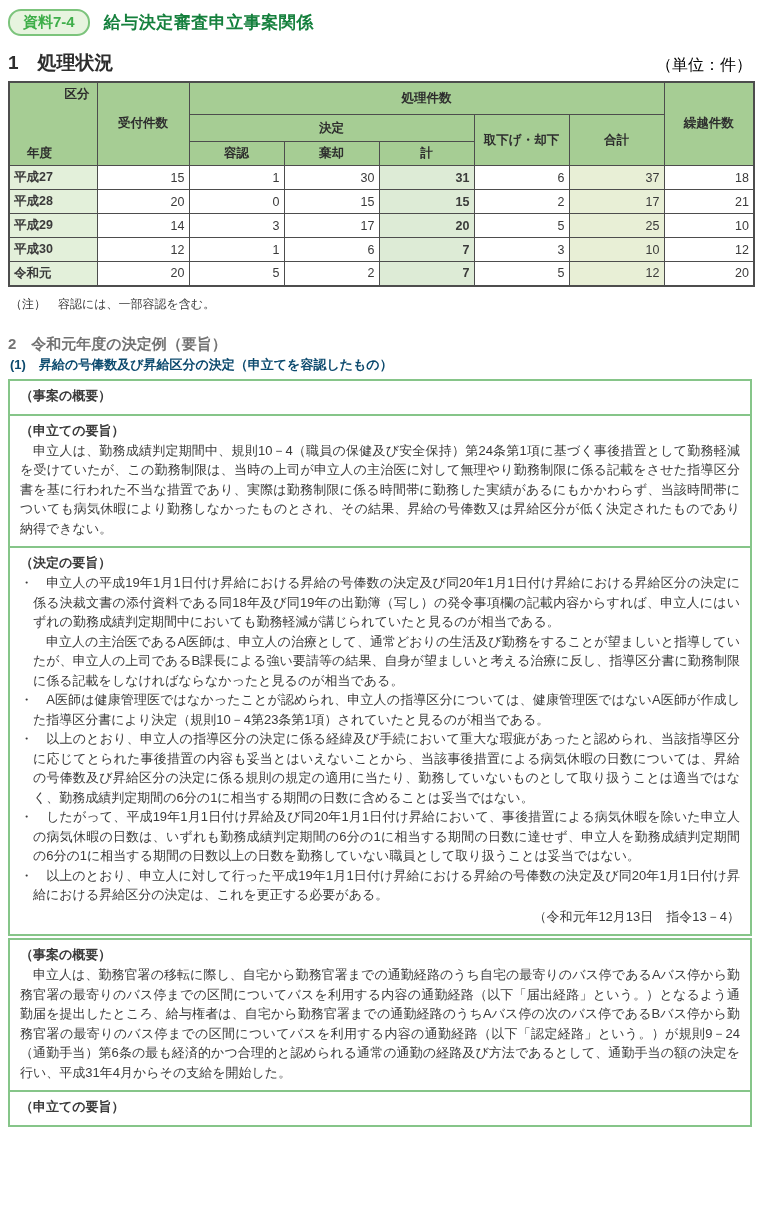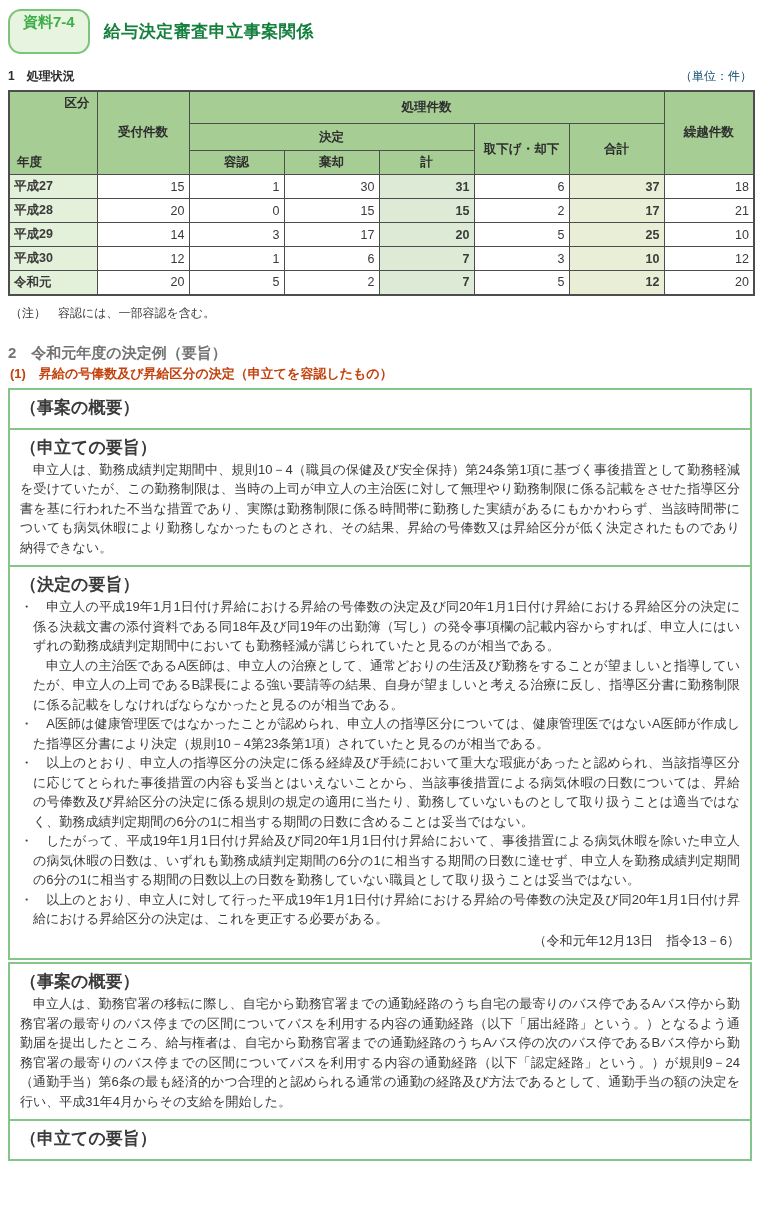--- a/index.html
+++ b/index.html
@@ -8,72 +8,72 @@
     font-family:"Liberation Sans","DejaVu Sans",sans-serif;
     color:#3a3a3a;
     -webkit-font-smoothing:antialiased;
   }
   .page{padding:7px 8px 0 8px;}
 
   
   .doc-header{display:flex;align-items:center;gap:14px;margin:2px 0 14px 0;}
   .badge{
     border:2px solid #7cc47c;background:#e7f4df;color:#3fae4a;
-    border-radius:13px;padding:1px 13px 20px 13px;
+    border-radius:13px;padding:1px 13px 2px 13px;
     font-size:15px;font-weight:bold;line-height:1.3;white-space:nowrap;
   }
   .doc-title{font-size:17px;font-weight:bold;color:#15803d;letter-spacing:.5px;}
 
   
   .sec1-head{display:flex;justify-content:space-between;align-items:flex-end;margin:0 0 5px 0;}
-  .sec-heading{font-size:12px;font-weight:bold;color:#2d2d2d;}
-  .unit-note{font-size:12px;color:#0c4a6e;}
+  .sec-heading{font-size:19px;font-weight:bold;color:#2d2d2d;}
+  .unit-note{font-size:16px;color:#000000;}
 
   table.status{
     border-collapse:collapse;table-layout:fixed;width:745px;
     border:2px solid #4d4d4d;
   }
   table.status th,table.status td{
     border:1px solid #4d4d4d;font-size:12.5px;padding:0 4px;
     overflow:hidden;white-space:nowrap;
   }
   table.status th{background:#a6cd94;font-weight:bold;text-align:center;color:#2d2d2d;}
   th.pale{background:#e3f0da;}
   th.paleyellow{background:#eef2d5;}
   .r1{height:33px;} .r2{height:27px;} .r3{height:24px;}
   tr.data{height:24px;}
   td.num{text-align:right;padding-right:8px;background:#fff;}
   td.year{background:#e3f0da;font-weight:bold;text-align:left;}
   td.kei{background:#ddebd6;font-weight:bold;}
-  td.gokei{background:#e8efd6;font-weight:bold;}
+  td.gokei{background:#e8efd6;font-weight:normal;}
 
   
   th.corner{
     position:relative;padding:0;
     background:
       linear-gradient(to bottom right,
         rgba(0,0,0,0) calc(50% - 0.8px),
         #4d4d4d calc(50% - 0.8px),
         #4d4d4d calc(50% + 0.8px),
         rgba(0,0,0,0) calc(50% + 0.8px)),
       #a6cd94;
   }
   .corner-top{position:absolute;top:3px;right:7px;font-size:12.5px;font-weight:bold;}
-  .corner-bottom{position:absolute;bottom:3px;left:7px;font-size:12.5px;font-weight:bold;}
+  .corner-bottom{position:absolute;bottom:3px;left:17px;font-size:12.5px;font-weight:bold;}
 
   .table-note{font-size:12px;margin:9px 0 0 2px;}
 
   
   .sec2-heading{font-size:15px;font-weight:bold;color:#737373;margin:22px 0 2px 0;}
-  .case-heading{font-size:13px;font-weight:bold;color:#c2410c;margin:2px 0 5px 2px;}
+  .case-heading{font-size:13px;font-weight:bold;color:#0c4a6e;margin:2px 0 5px 2px;}
 
   .case-box{border:2px solid #86c589;margin:0 0 2px 0;background:#fff;}
   .case-part{padding:5px 10px 8px 10px;}
   .case-part + .case-part{border-top:2px solid #86c589;}
-  .box-title{font-size:17px;font-weight:bold;margin:1px 0 1px 0;}
+  .box-title{font-size:13px;font-weight:bold;margin:1px 0 1px 0;}
 
   .jp{font-size:13px;line-height:1.5;text-align:justify;margin:0;}
   p.body-para{text-indent:1em;}
   .bullet-item{padding-left:1em;text-indent:-1em;}
   .bullet-item .marker{padding-right:1em;}
   .indent-para{padding-left:1em;text-indent:1em;}
   .date-line{text-align:right;margin-top:2px;}
   .mt-case{margin-top:18px;}
 </style>
 </head>
@@ -189,21 +189,21 @@
       <p class="jp body-para">申立人は、勤務成績判定期間中、規則10－4（職員の保健及び安全保持）第24条第1項に基づく事後措置として勤務軽減を受けていたが、この勤務制限は、当時の上司が申立人の主治医に対して無理やり勤務制限に係る記載をさせた指導区分書を基に行われた不当な措置であり、実際は勤務制限に係る時間帯に勤務した実績があるにもかかわらず、当該時間帯についても病気休暇により勤務しなかったものとされ、その結果、昇給の号俸数又は昇給区分が低く決定されたものであり納得できない。</p>
     </div>
     <div class="case-part">
       <div class="box-title">（決定の要旨）</div>
       <div class="jp bullet-item"><span class="marker">・</span><span>申立人の平成19年1月1日付け昇給における昇給の号俸数の決定及び同20年1月1日付け昇給における昇給区分の決定に係る決裁文書の添付資料である同18年及び同19年の出勤簿（写し）の発令事項欄の記載内容からすれば、申立人にはいずれの勤務成績判定期間中においても勤務軽減が講じられていたと見るのが相当である。</span></div>
       <div class="jp indent-para">申立人の主治医であるA医師は、申立人の治療として、通常どおりの生活及び勤務をすることが望ましいと指導していたが、申立人の上司であるB課長による強い要請等の結果、自身が望ましいと考える治療に反し、指導区分書に勤務制限に係る記載をしなければならなかったと見るのが相当である。</div>
       <div class="jp bullet-item"><span class="marker">・</span><span>A医師は健康管理医ではなかったことが認められ、申立人の指導区分については、健康管理医ではないA医師が作成した指導区分書により決定（規則10－4第23条第1項）されていたと見るのが相当である。</span></div>
       <div class="jp bullet-item"><span class="marker">・</span><span>以上のとおり、申立人の指導区分の決定に係る経緯及び手続において重大な瑕疵があったと認められ、当該指導区分に応じてとられた事後措置の内容も妥当とはいえないことから、当該事後措置による病気休暇の日数については、昇給の号俸数及び昇給区分の決定に係る規則の規定の適用に当たり、勤務していないものとして取り扱うことは適当ではなく、勤務成績判定期間の6分の1に相当する期間の日数に含めることは妥当ではない。</span></div>
       <div class="jp bullet-item"><span class="marker">・</span><span>したがって、平成19年1月1日付け昇給及び同20年1月1日付け昇給において、事後措置による病気休暇を除いた申立人の病気休暇の日数は、いずれも勤務成績判定期間の6分の1に相当する期間の日数に達せず、申立人を勤務成績判定期間の6分の1に相当する期間の日数以上の日数を勤務していない職員として取り扱うことは妥当ではない。</span></div>
       <div class="jp bullet-item"><span class="marker">・</span><span>以上のとおり、申立人に対して行った平成19年1月1日付け昇給における昇給の号俸数の決定及び同20年1月1日付け昇給における昇給区分の決定は、これを更正する必要がある。</span></div>
-      <div class="jp date-line">（令和元年12月13日　指令13－6）</div>
+      <div class="jp date-line">（令和元年12月13日　指令13－4）</div>
     </div>
   </div>
 
   <div class="case-box">
     <div class="case-part">
       <div class="box-title">（事案の概要）</div>
       <p class="jp body-para">申立人は、勤務官署の移転に際し、自宅から勤務官署までの通勤経路のうち自宅の最寄りのバス停であるAバス停から勤務官署の最寄りのバス停までの区間についてバスを利用する内容の通勤経路（以下「届出経路」という。）となるよう通勤届を提出したところ、給与権者は、自宅から勤務官署までの通勤経路のうちAバス停の次のバス停であるBバス停から勤務官署の最寄りのバス停までの区間についてバスを利用する内容の通勤経路（以下「認定経路」という。）が規則9－24（通勤手当）第6条の最も経済的かつ合理的と認められる通常の通勤の経路及び方法であるとして、通勤手当の額の決定を行い、平成31年4月からその支給を開始した。</p>
     </div>
     <div class="case-part">
       <div class="box-title">（申立ての要旨）</div>

